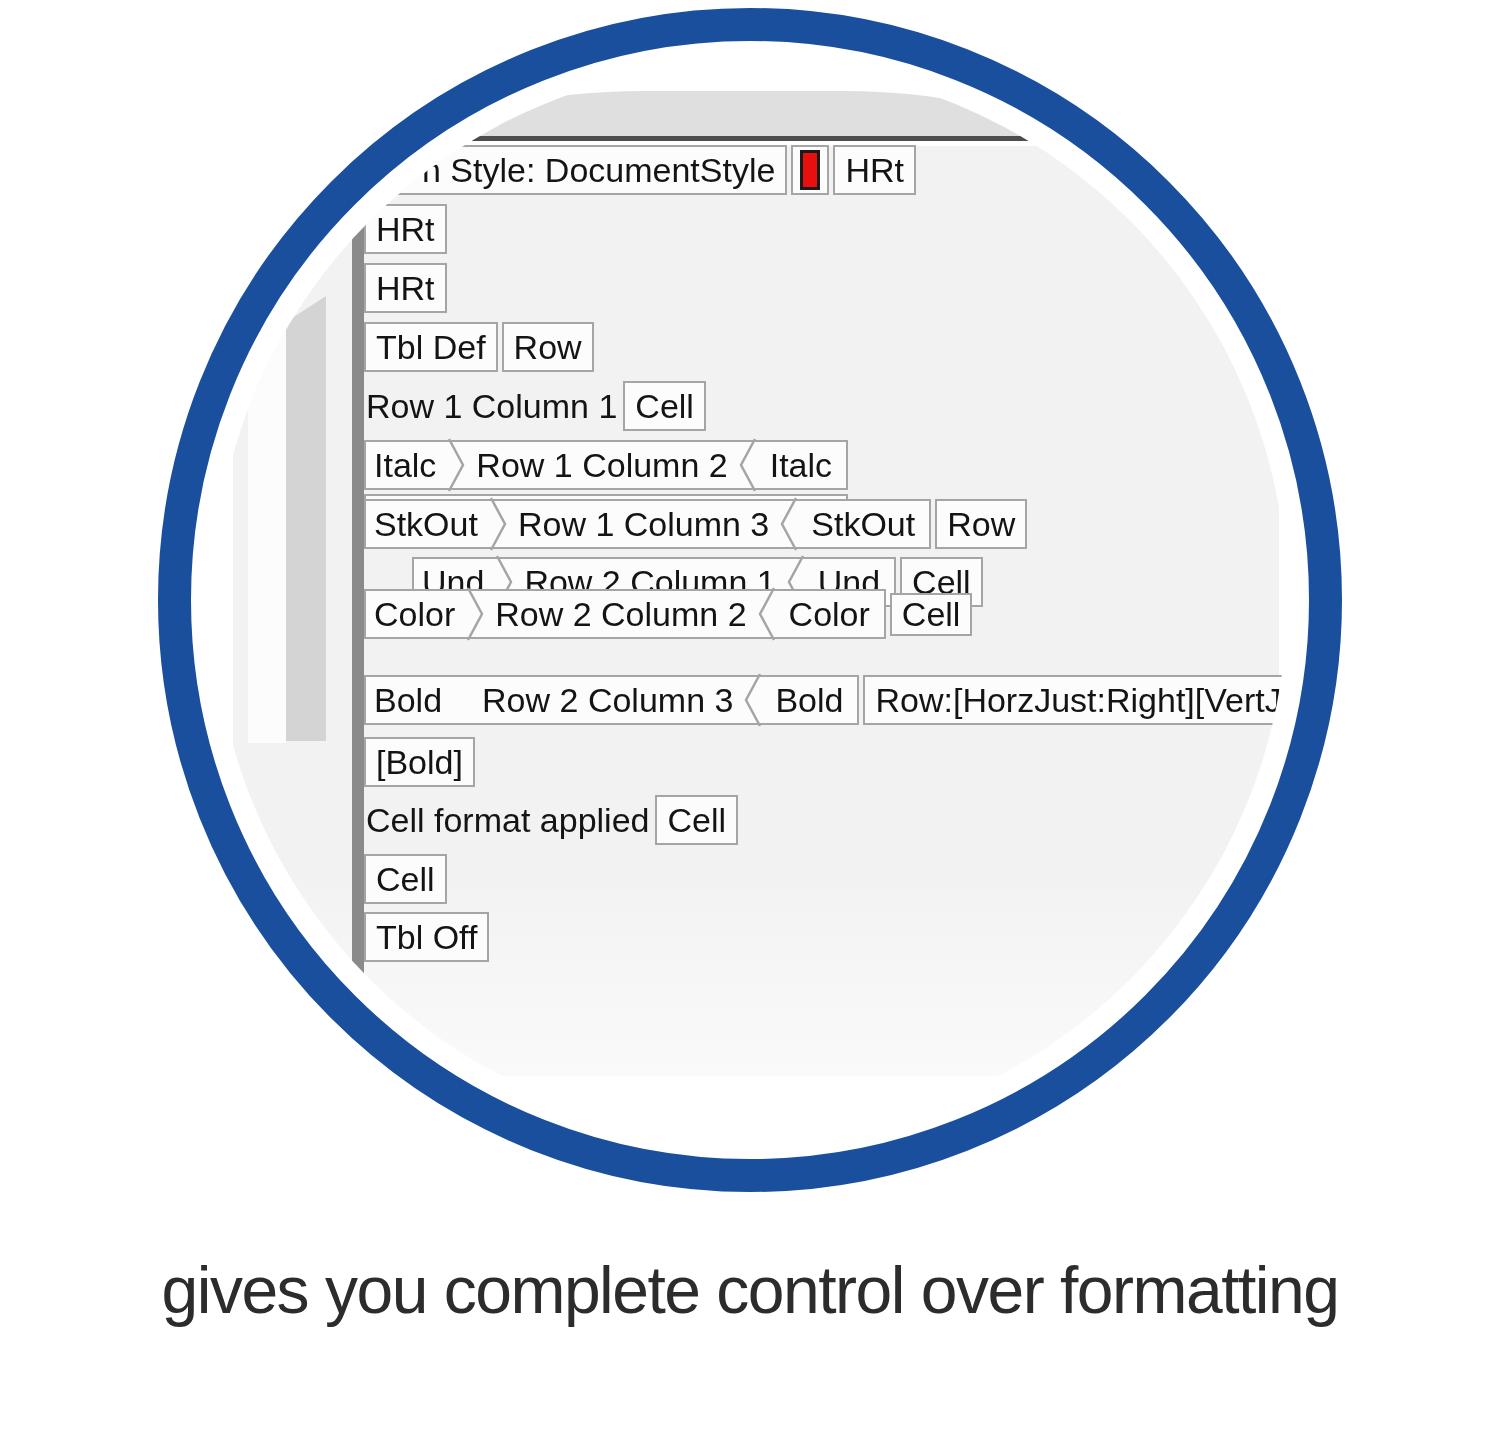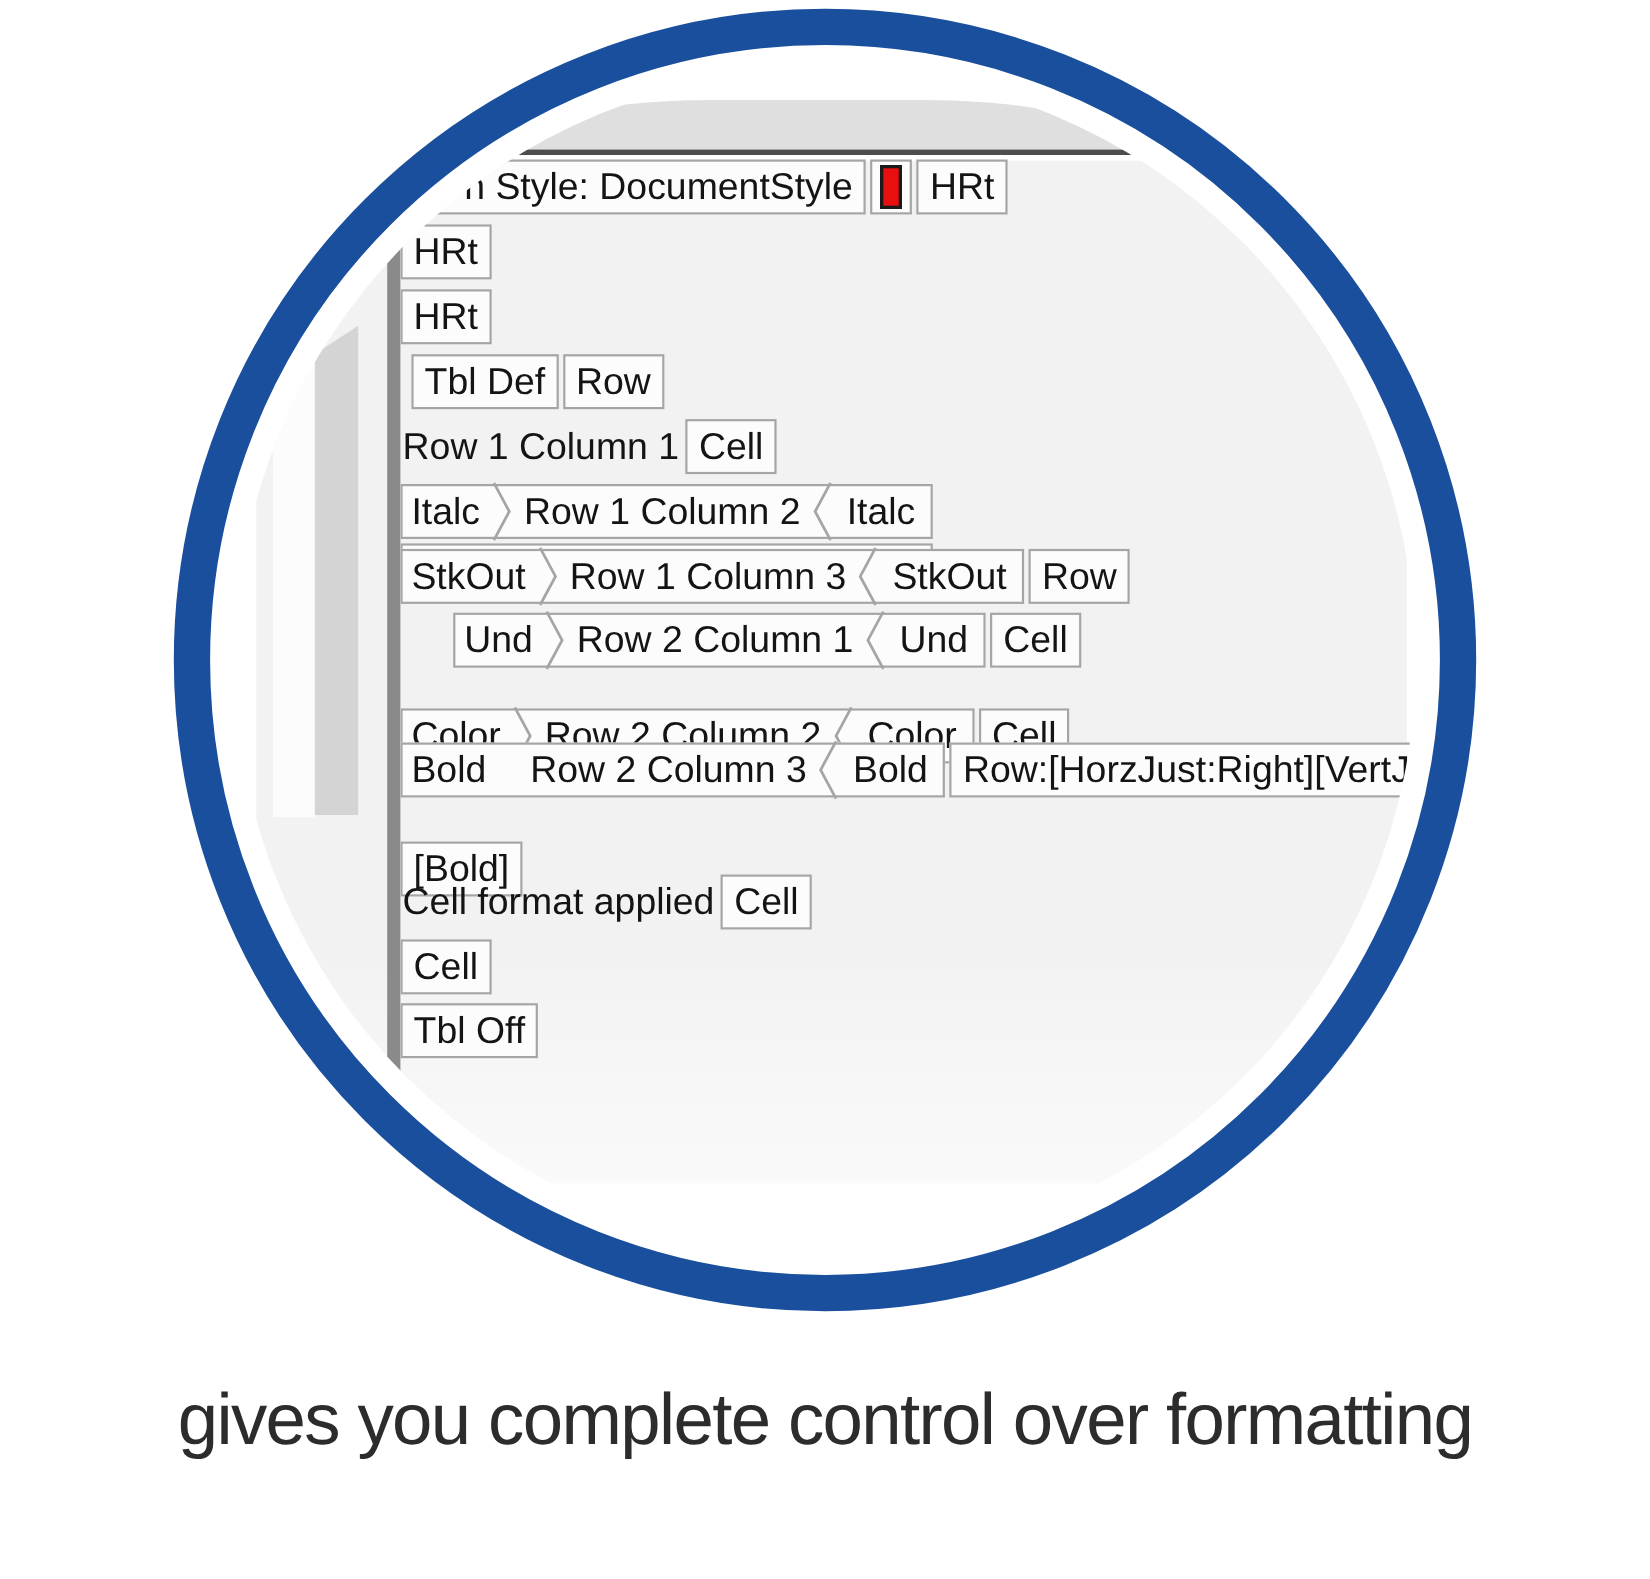--- a/index.html
+++ b/index.html
@@ -79,21 +79,21 @@
         <div class="code-row" style="top: 141px;">
           <div class="code-box">
             <span class="code-box-label">HRt</span>
           </div>
         </div>
         <div class="code-row" style="top: 200px;">
           <div class="code-box">
             <span class="code-box-label">HRt</span>
           </div>
         </div>
-        <div class="code-row" style="top: 259px; padding-left: 10px;">
+        <div class="code-row" style="top: 259px;">
           <div class="code-box">
             <span class="code-box-label">Tbl Def</span>
           </div>
           <div class="code-box">
             <span class="code-box-label">Row</span>
           </div>
         </div>
         <div class="code-row" style="top: 318px;">
           <span class="code-text">Row 1 Column 1</span>
           <div class="code-box">
@@ -141,21 +141,21 @@
             <span class="p-mid">Row 2 Column 1</span>
             <svg viewBox="0 0 16 54" class="chev">
               <polyline points="15,1 1,27 15,53"></polyline>
             </svg>
             <span class="p-close">Und</span>
           </div>
           <div class="code-box">
             <span class="code-box-label">Cell</span>
           </div>
         </div>
-        <div class="code-row" style="top: 581px;">
+        <div class="code-row" style="top: 526px; align-items: center;">
           <div class="code-paired">
             <span class="p-open">Color</span>
             <svg viewBox="0 0 16 54" class="chev">
               <polyline points="1,1 15,27 1,53"></polyline>
             </svg>
             <span class="p-mid">Row 2 Column 2</span>
             <svg viewBox="0 0 16 54" class="chev">
               <polyline points="15,1 1,27 15,53"></polyline>
             </svg>
             <span class="p-close">Color</span>
@@ -170,21 +170,21 @@
             <span class="p-mid" style="padding-left: 28px;">Row 2 Column 3</span>
             <svg viewBox="0 0 16 54" class="chev">
               <polyline points="15,1 1,27 15,53"></polyline>
             </svg>
             <span class="p-close">Bold</span>
           </div>
           <div class="code-box wide" style="width: 452px;">
             <span class="code-box-label">Row:[HorzJust:Right][VertJu</span>
           </div>
         </div>
-        <div class="code-row" style="top: 674px; margin-top: 28px;">
+        <div class="code-row" style="top: 674px;">
           <div class="code-box">
             <span class="code-box-label">[Bold]</span>
           </div>
         </div>
         <div class="code-row" style="top: 732px;">
           <span class="code-text">Cell format applied</span>
           <div class="code-box">
             <span class="code-box-label">Cell</span>
           </div>
         </div>

